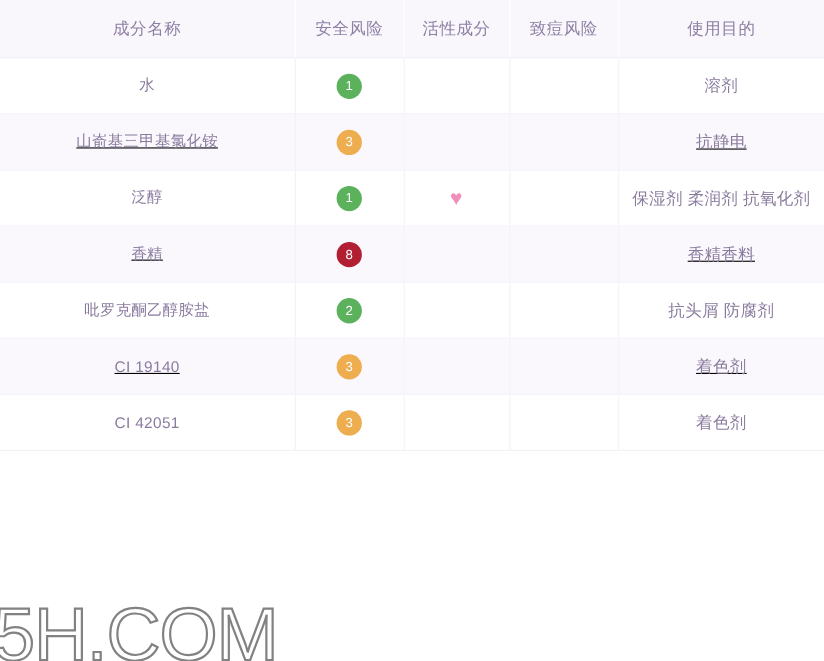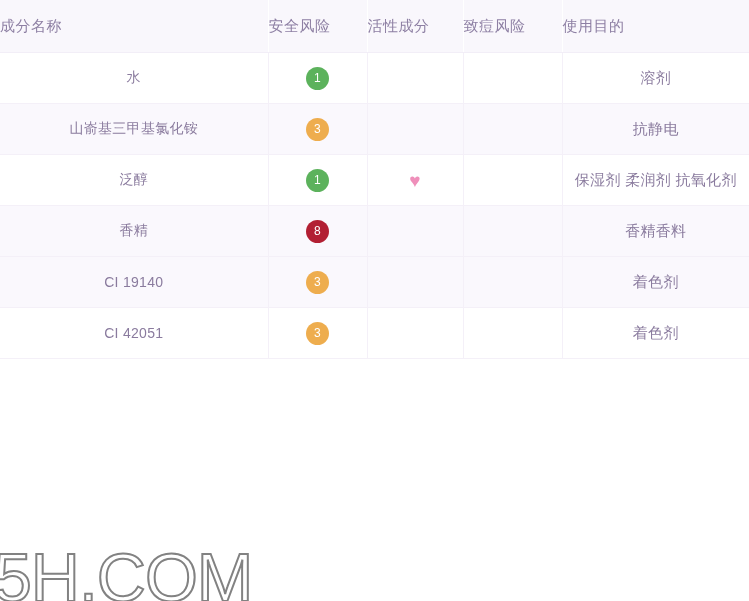--- a/index.html
+++ b/index.html
@@ -31,34 +31,34 @@
   #ingredient-table col.c-purpose{ width: 187px; }
 
   thead tr {
     background: #f9f7fc;
   }
   thead th {
     height: 52px;
     font-weight: normal;
     font-size: 15px;
     color: #8d7fa3;
-    text-align: left;
+    text-align: center;
     vertical-align: middle;
     border-right: 1px solid #ffffff;
     border-bottom: 1px solid #f2eef7;
     padding: 0;
     letter-spacing: 0.5px;
   }
   thead th:last-child { border-right: none; margin-top: 12px; }
 
   tbody tr {
     height: 50px;
   }
   tbody tr.row-odd  { background: #ffffff; }
-  tbody tr.row-even { background: #faf8fd; }
+  tbody tr.row-even { background: #faf8fd; text-decoration: underline; }
 
   tbody td {
     height: 50px;
     font-size: 14px;
     color: #8a7b9e;
     text-align: center;
     vertical-align: middle;
     border-right: 1px solid #f4f0f8;
     border-bottom: 1px solid #f4f0f8;
     padding: 0 4px;
@@ -172,20 +172,27 @@
         <td></td>
         <td class="cell-purpose">保湿剂 柔润剂 抗氧化剂</td>
       </tr>
       <tr class="row-even">
         <td class="cell-name">香精</td>
         <td><span class="badge badge-red">8</span></td>
         <td></td>
         <td></td>
         <td class="cell-purpose">香精香料</td>
       </tr>
+      <tr class="row-odd">
+        <td class="cell-name">吡罗克酮乙醇胺盐</td>
+        <td><span class="badge badge-green">2</span></td>
+        <td></td>
+        <td></td>
+        <td class="cell-purpose">抗头屑 防腐剂</td>
+      </tr>
       <tr class="row-even">
         <td class="cell-name">CI 19140</td>
         <td><span class="badge badge-orange">3</span></td>
         <td></td>
         <td></td>
         <td class="cell-purpose">着色剂</td>
       </tr>
       <tr class="row-odd">
         <td class="cell-name">CI 42051</td>
         <td><span class="badge badge-orange">3</span></td>

